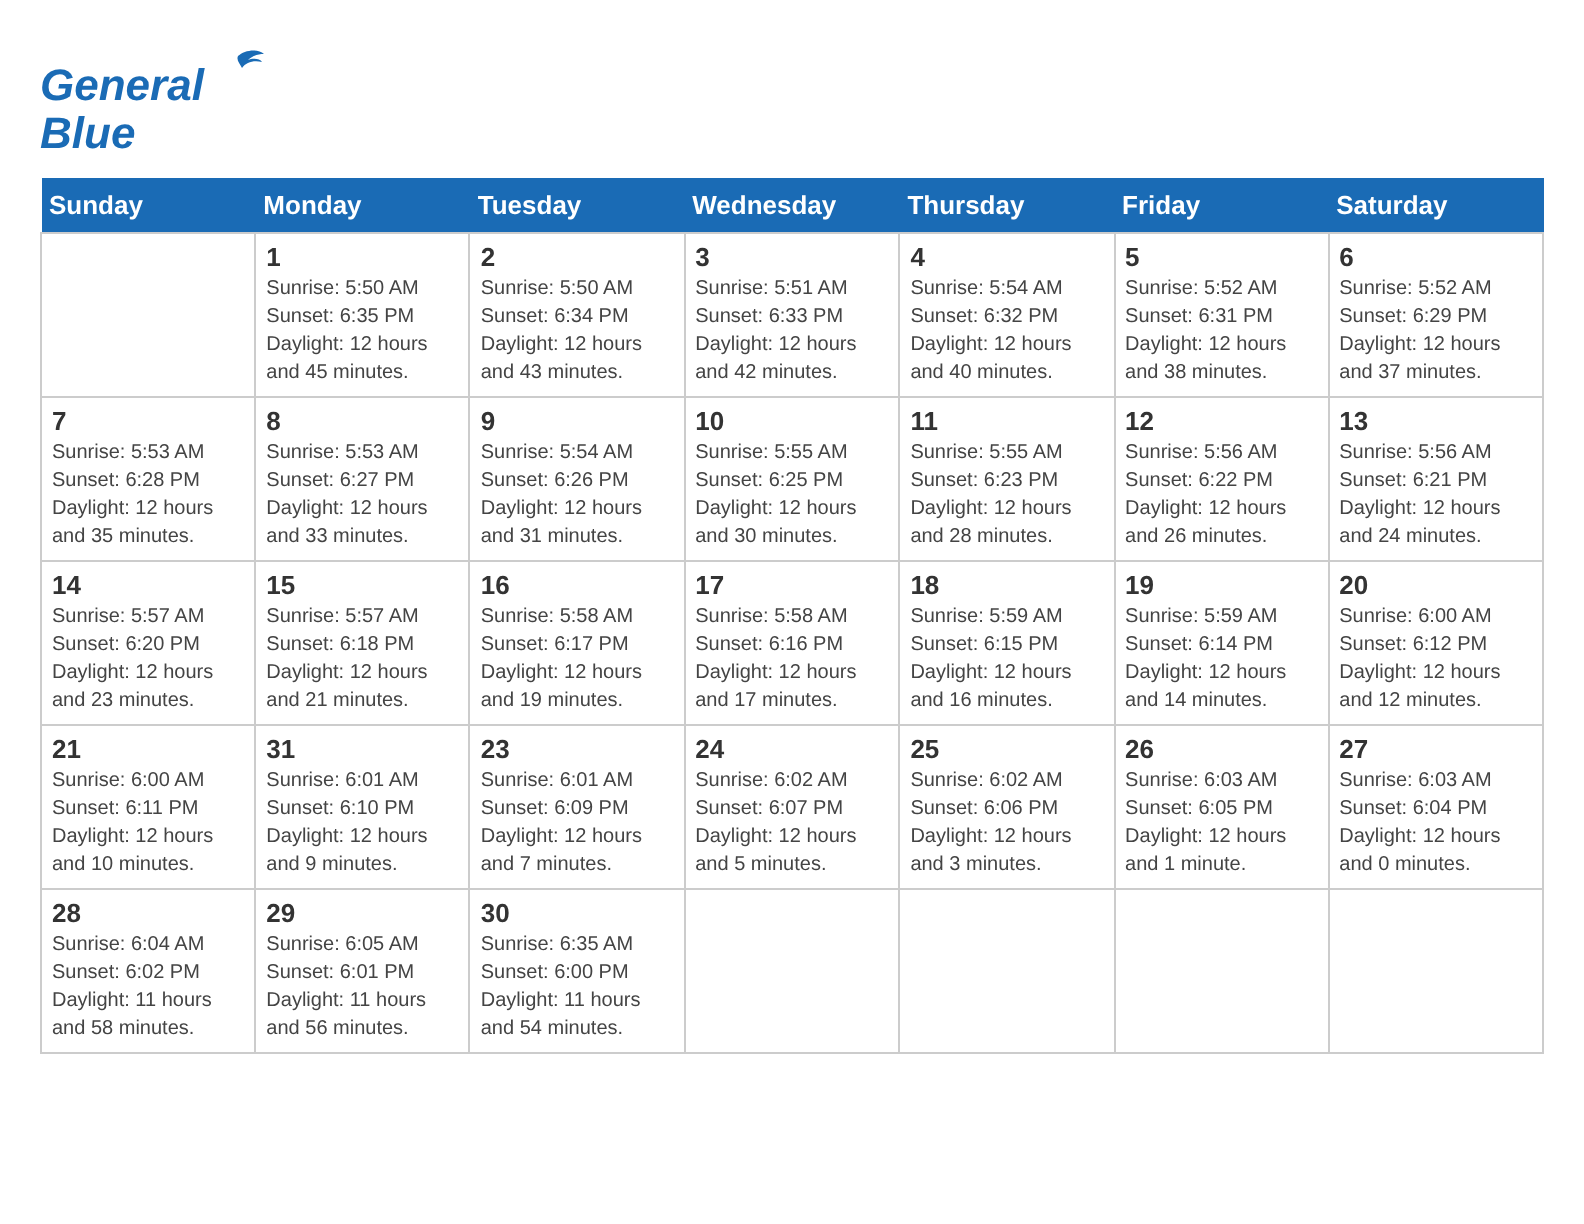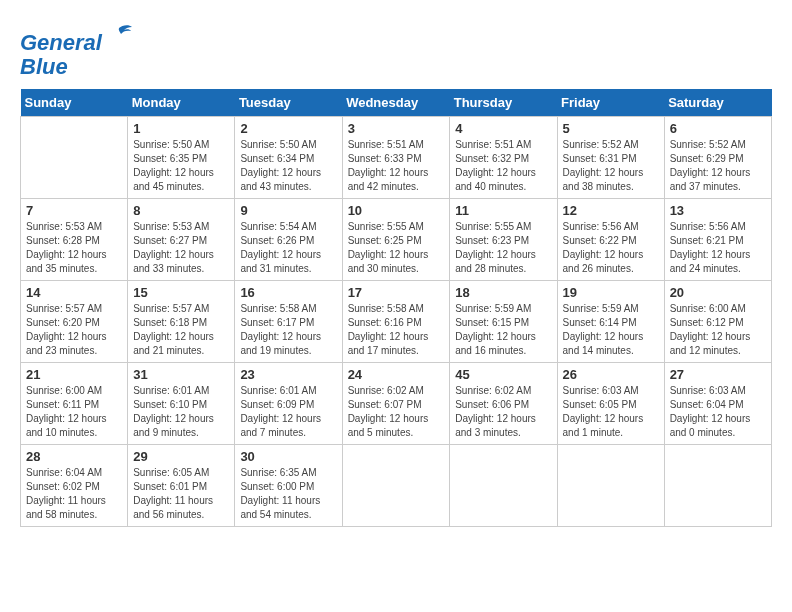--- a/index.html
+++ b/index.html
@@ -140,21 +140,21 @@
         </td>
         <td>
           <div class="day-number">3</div>
           <div class="day-info">Sunrise: 5:51 AM
 Sunset: 6:33 PM
 Daylight: 12 hours
 and 42 minutes.</div>
         </td>
         <td>
           <div class="day-number">4</div>
-          <div class="day-info">Sunrise: 5:51 AM
+          <div class="day-info">Sunrise: 5:54 AM
 Sunset: 6:32 PM
 Daylight: 12 hours
 and 40 minutes.</div>
         </td>
         <td>
           <div class="day-number">5</div>
           <div class="day-info">Sunrise: 5:52 AM
 Sunset: 6:31 PM
 Daylight: 12 hours
 and 38 minutes.</div>
@@ -292,21 +292,21 @@
 and 7 minutes.</div>
         </td>
         <td>
           <div class="day-number">24</div>
           <div class="day-info">Sunrise: 6:02 AM
 Sunset: 6:07 PM
 Daylight: 12 hours
 and 5 minutes.</div>
         </td>
         <td>
-          <div class="day-number">45</div>
+          <div class="day-number">25</div>
           <div class="day-info">Sunrise: 6:02 AM
 Sunset: 6:06 PM
 Daylight: 12 hours
 and 3 minutes.</div>
         </td>
         <td>
           <div class="day-number">26</div>
           <div class="day-info">Sunrise: 6:03 AM
 Sunset: 6:05 PM
 Daylight: 12 hours

